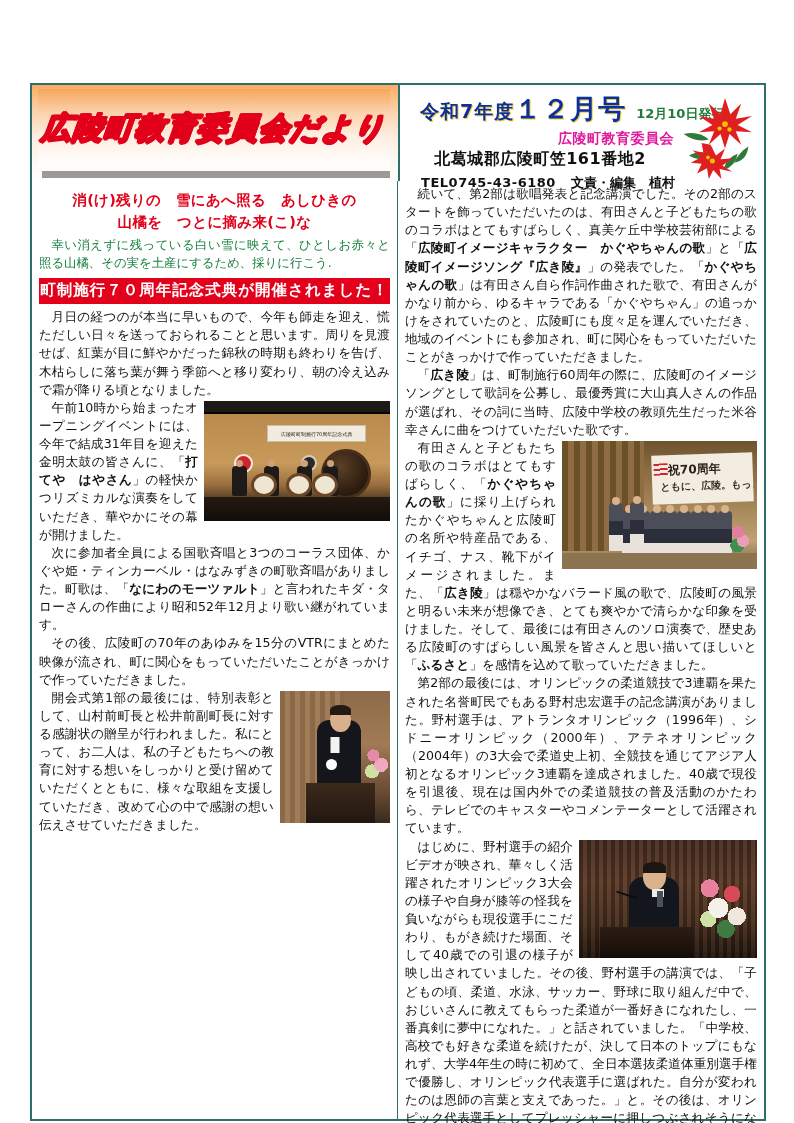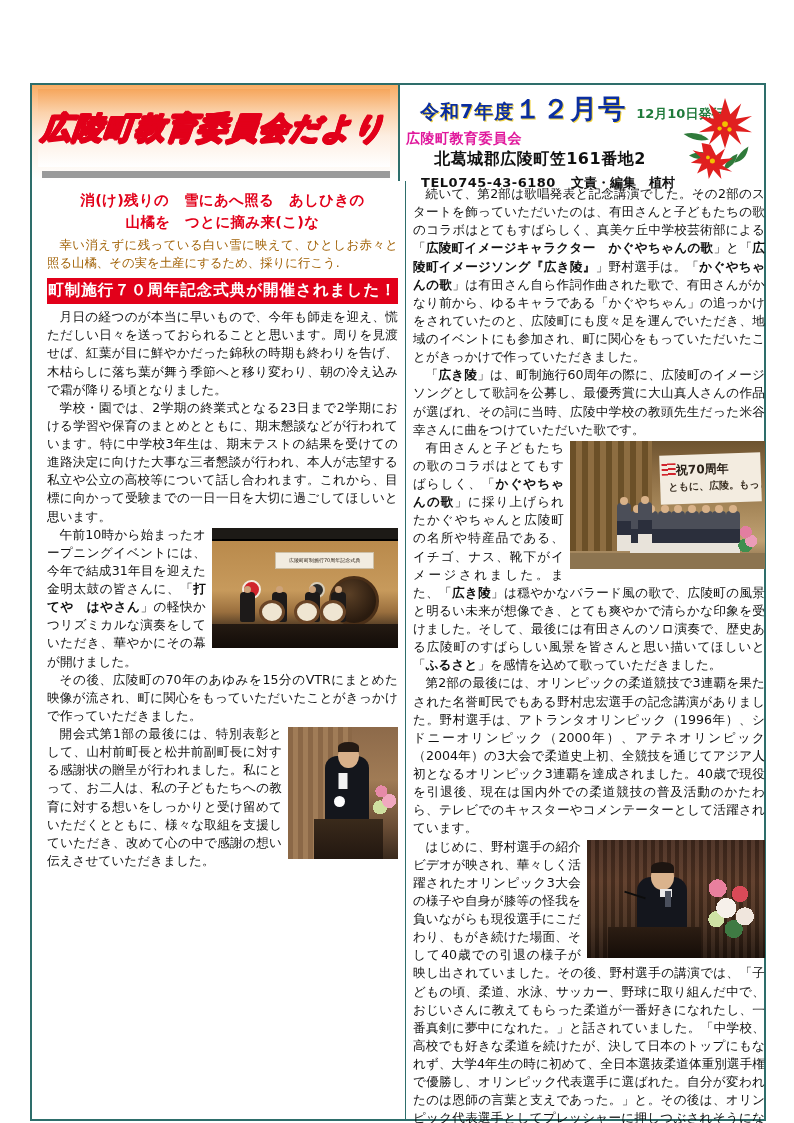--- a/index.html
+++ b/index.html
@@ -117,21 +117,21 @@
     white-space: nowrap;
   }
   .hi-issue {
     font-size: 13px;
     font-weight: bold;
     color: #1f7a3a;
     white-space: nowrap;
     margin-left: 10px;
   }
   .hi-row2 {
-    text-align: left;
+    text-align: right;
     padding-right: 86px;
     margin-top: 1px;
   }
   .hi-org {
     font-size: 14px;
     font-weight: bold;
     color: #e0189c;
     letter-spacing: 0.5px;
   }
   .hi-row3 {
@@ -166,21 +166,21 @@
   .poinsettia {
     position: absolute;
     right: 2px;
     top: 4px;
     width: 92px;
     height: 90px;
   }
   
   .columns {
     position: absolute;
-    left: 40px;
+    left: 32px;
     top: 181px;
     width: 732px;
     height: 938px;
     display: flex;
     box-sizing: border-box;
   }
   .col {
     width: 366px;
     box-sizing: border-box;
     padding: 4px 7px 0 7px;
@@ -204,21 +204,21 @@
     font-size: 13px;
     font-weight: bold;
     color: #111;
     margin-top: 12px;
     padding-right: 2px;
     letter-spacing: 0.4px;
   }
   .tanka-note {
     font-size: 12.4px;
     line-height: 1.42;
-    color: #a16207;
+    color: #15803d;
     text-align: justify;
     margin-top: 2px;
     text-indent: 1em;
   }
   .redbanner {
     background: #e2001a;
     color: #ffffff;
     font-weight: bold;
     font-size: 15.5px;
     letter-spacing: 1px;
@@ -514,61 +514,61 @@
 
       <div class="tanka">
         <div>消(け)残りの　雪にあへ照る　あしひきの</div>
         <div class="tanka-line2">山橘を　つとに摘み来(こ)な</div>
       </div>
       <div class="tanka-note">幸い消えずに残っている白い雪に映えて、ひとしお赤々と照る山橘、その実を土産にするため、採りに行こう.</div>
 
       <div class="redbanner">町制施行７０周年記念式典が開催されました！</div>
 
       <p class="body">月日の経つのが本当に早いもので、今年も師走を迎え、慌ただしい日々を送っておられることと思います。周りを見渡せば、紅葉が目に鮮やかだった錦秋の時期も終わりを告げ、木枯らしに落ち葉が舞う季節へと移り変わり、朝の冷え込みで霜が降りる頃となりました。</p>
-      <p class="body">学校・園では、2学期の終業式となる23日まで2学期における学習や保育のまとめとともに、期末懇談などが行われています。特に中学校3年生は、期末テストの結果を受けての進路決定に向けた大事な三者懇談が行われ、本人が志望する私立や公立の高校等について話し合われます。これから、目標に向かって受験までの一日一日を大切に過ごしてほしいと思います。</p>
 
       <div class="clearfix">
         <div class="photo float-right ph-taiko">
           <div class="banner">広陵町町制施行70周年記念式典</div>
           <div class="hinomaru"></div>
           <div class="emblem"></div>
           <div class="bigdrum"></div>
           <div class="player" style="left:15%"></div>
           <div class="player" style="left:32%"></div>
           <div class="player" style="left:50%"></div>
           <div class="player" style="left:64%"></div>
           <div class="sdrum" style="left:25%"></div>
           <div class="sdrum" style="left:44%"></div>
           <div class="sdrum" style="left:58%"></div>
           <div class="crowd"></div>
         </div>
         <p class="body"><span>午前10時から始まったオープニングイベントには、今年で結成31年目を迎えた金明太鼓の皆さんに、「</span><b>打てや　はやさん</b><span>」の軽快かつリズミカルな演奏をしていただき、華やかにその幕が開けました。</span></p>
       </div>
 
+      <p class="body"><span>次に参加者全員による国歌斉唱と3つのコーラス団体、かぐや姫・ティンカーベル・はなみずきの町歌斉唱がありました。町歌は、「</span><b>なにわのモーツァルト</b><span>」と言われたキダ・タローさんの作曲により昭和52年12月より歌い継がれています。</span></p>
       <p class="body">その後、広陵町の70年のあゆみを15分のVTRにまとめた映像が流され、町に関心をもっていただいたことがきっかけで作っていただきました。</p>
 
       <div class="clearfix">
         <div class="photo float-right ph-podium">
           <div class="wallcurtain"></div>
           <div class="person"></div>
           <div class="head"></div>
           <div class="hair"></div>
           <div class="shirt"></div>
           <div class="rosette"></div>
           <div class="flowers"></div>
           <div class="lectern"></div>
         </div>
         <p class="body">開会式第1部の最後には、特別表彰として、山村前町長と松井前副町長に対する感謝状の贈呈が行われました。私にとって、お二人は、私の子どもたちへの教育に対する想いをしっかりと受け留めていただくとともに、様々な取組を支援していただき、改めて心の中で感謝の想い伝えさせていただきました。</p>
       </div>
 
     </div>
 
     <div class="col col-right">
 
-      <p class="body"><span>続いて、第2部は歌唱発表と記念講演でした。その2部のスタートを飾っていただいたのは、有田さんと子どもたちの歌のコラボはとてもすばらしく、真美ケ丘中学校芸術部による「</span><b>広陵町イメージキャラクター　かぐやちゃんの歌</b><span>」と「</span><b>広陵町イメージソング『広き陵』</b><span>」野村選手は。「</span><b>かぐやちゃんの歌</b><span>」は有田さん自ら作詞作曲された歌で、有田さんがかなり前から、ゆるキャラである「かぐやちゃん」の追っかけをされていたのと、広陵町にも度々足を運んでいただき、地域のイベントにも参加され、町に関心をもっていただいたことがきっかけで作っていただきました。</span></p>
+      <p class="body"><span>続いて、第2部は歌唱発表と記念講演でした。その2部のスタートを飾っていただいたのは、有田さんと子どもたちの歌のコラボはとてもすばらしく、真美ケ丘中学校芸術部による「</span><b>広陵町イメージキャラクター　かぐやちゃんの歌</b><span>」と「</span><b>広陵町イメージソング『広き陵』</b><span>」の発表でした。「</span><b>かぐやちゃんの歌</b><span>」は有田さん自ら作詞作曲された歌で、有田さんがかなり前から、ゆるキャラである「かぐやちゃん」の追っかけをされていたのと、広陵町にも度々足を運んでいただき、地域のイベントにも参加され、町に関心をもっていただいたことがきっかけで作っていただきました。</span></p>
 
       <p class="body"><span>「</span><b>広き陵</b><span>」は、町制施行60周年の際に、広陵町のイメージソングとして歌詞を公募し、最優秀賞に大山真人さんの作品が選ばれ、その詞に当時、広陵中学校の教頭先生だった米谷幸さんに曲をつけていただいた歌です。</span></p>
 
       <div class="clearfix">
         <div class="photo float-right ph-chorus">
           <div class="curtains"></div>
           <div class="banner">
             <div class="stripes"></div>
             <div class="txt">祝70周年</div>
             <div class="txt2">ともに、広陵。もっと</div>

